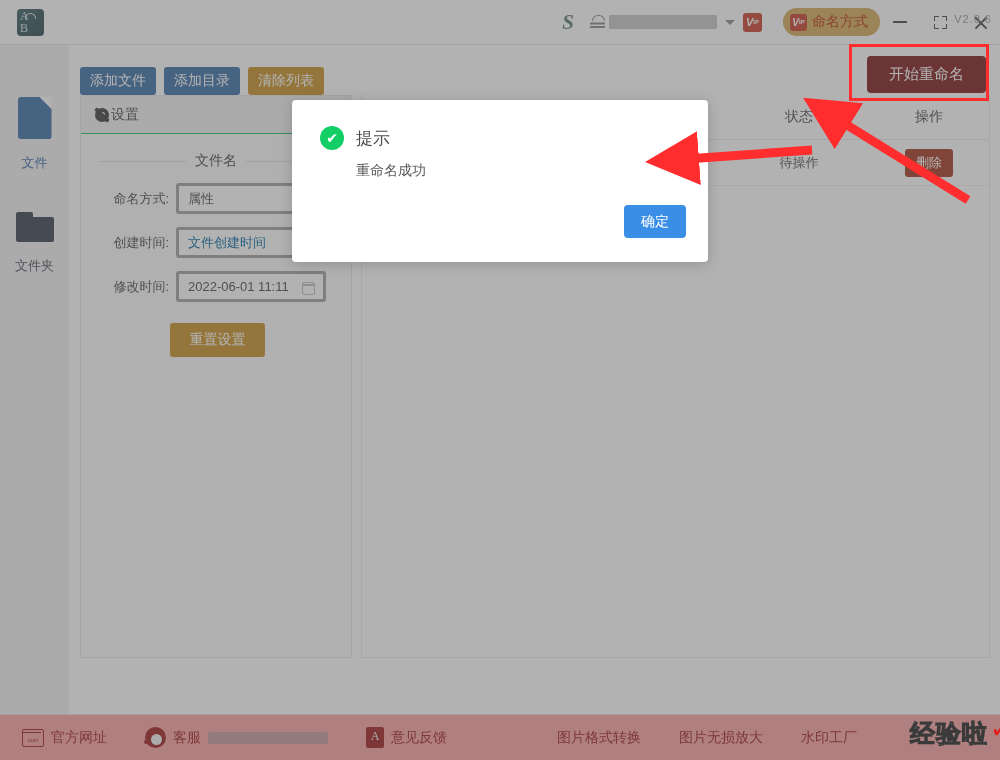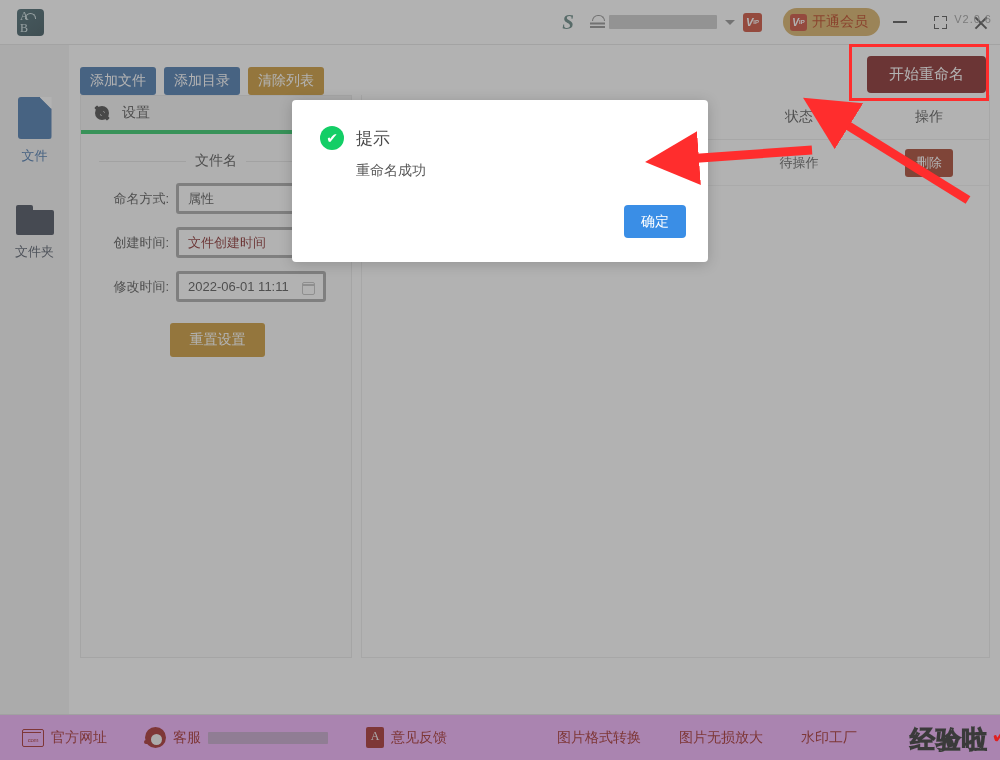--- a/index.html
+++ b/index.html
@@ -157,21 +157,21 @@
   .rail {
     position: absolute; left: 0; top: 45px;
     width: 69px; height: 669px;
     background: #f2f2f2;
     padding-top: 52px;
   }
   .rail-item {
     display: flex; flex-direction: column; align-items: center;
     margin-bottom: 40px; cursor: pointer;
   }
-  .rail-label { font-size: 13px; margin-top: 8px; }
+  .rail-label { font-size: 13px; margin-top: 15px; }
   .rail-item.active .rail-label { color: #3d6fa8; }
   .rail-item.idle  .rail-label { color: #4a5260; }
 
   .ico-file {
     width: 34px; height: 42px; position: relative;
   }
   .ico-file .body {
     position:absolute; inset:0;
     background:#3d6fa8;
     border-radius: 3px;
@@ -232,22 +232,22 @@
   .settings-panel {
     width: 272px;
     background: #fbfbfb;
     border: 1px solid #e8e8e8;
     flex: none;
     height: 563px;
   }
   .settings-head {
     height: 38px;
     background: #f3f3f3;
-    border-bottom: 4px solid #22c55e;
-    display: flex; align-items: center; gap: 13px;
+    border-bottom: 1px solid #22c55e;
+    display: flex; align-items: center; gap: 2px;
     padding-left: 14px;
     font-size: 14px; color: #4b4b4b;
   }
   .gear {
     width: 14px; height: 14px; position: relative;
     background: #3f3f3f;
     border-radius: 50%;
   }
   .gear:before{
     content:""; position:absolute; left:4.5px; top:4.5px;
@@ -278,21 +278,21 @@
   }
   .fctrl {
     width: 150px; height: 31px;
     border: 3px solid #a3a3a3; border-radius: 3px;
     background: #fff;
     display: flex; align-items: center;
     padding: 0 9px;
     font-size: 13px; color: #4b4b4b;
     position: relative;
   }
-  .fctrl.ph { color: #7f1d1d; }
+  .fctrl.ph { color: #0369a1; }
   .cal-ico {
     position: absolute; right: 8px; top: 8px;
     width: 13px; height: 13px;
     border: 1.4px solid #c0c0c0; border-radius: 2px;
   }
   .cal-ico:before {
     content:""; position:absolute; left:-1.4px; top:1px;
     width:13px; height:1.6px; background:#c0c0c0;
   }
   .reset-btn {
@@ -335,21 +335,21 @@
     background: #a33a22; color: #fff;
     border: none; border-radius: 3px;
     padding: 5px 11px; font-size: 13px; cursor: pointer;
     font-family: "Liberation Sans", sans-serif;
   }
 
   
   .bottombar {
     position: absolute; left: 0; bottom: 0;
     width: 1000px; height: 46px;
-    background: #f0abfc;
+    background: #fca5a5;
     border-top: 1px solid #e0e0e0;
     display: flex; align-items: center;
   }
   .bl {
     display: flex; align-items: center; gap: 7px;
     color: #a02020; font-size: 14px; cursor: pointer;
   }
   .bl.i1 { margin-left: 22px; }
   .bl.i2 { margin-left: 38px; }
   .bl.i3 { margin-left: 38px; }
@@ -391,21 +391,21 @@
     position: relative;
   }
   .ico-fb:before {
     content:"A"; position:absolute; left:0; right:0; top:2px;
     text-align:center; color:#f2f2f2; font-size:12px;
     font-family:"Liberation Serif",serif;
   }
 
   
   .watermark {
-    position: absolute; right: 12px; bottom: 8px;
+    position: absolute; right: 12px; bottom: 14px;
     text-align: right; z-index: 70;
     pointer-events: none;
   }
   .wm1 {
     font-size: 25px; font-weight: bold; color: #ffffff;
     -webkit-text-stroke: 1px #3a3a3a;
     letter-spacing: 1px;
     line-height: 26px;
     position: relative;
     display: inline-block;
@@ -489,21 +489,21 @@
         <div class="acct-avatar"></div>
         <div class="acct-name-blur">
           <span>··· ···· ··· ·····</span>
         </div>
         <div class="chev"></div>
         <div class="vip-sq">V<small>IP</small></div>
       </div>
 
       <button class="vip-btn">
         <span class="vip-sq">V<small>IP</small></span>
-        <span>开通会员</span>
+        <span>命名方式</span>
       </button>
 
       <button class="wbtn">
         <span class="min-ico"></span>
       </button>
       <button class="wbtn">
         <span class="max-ico">
             <i></i>
             <i></i>
             <i></i>

